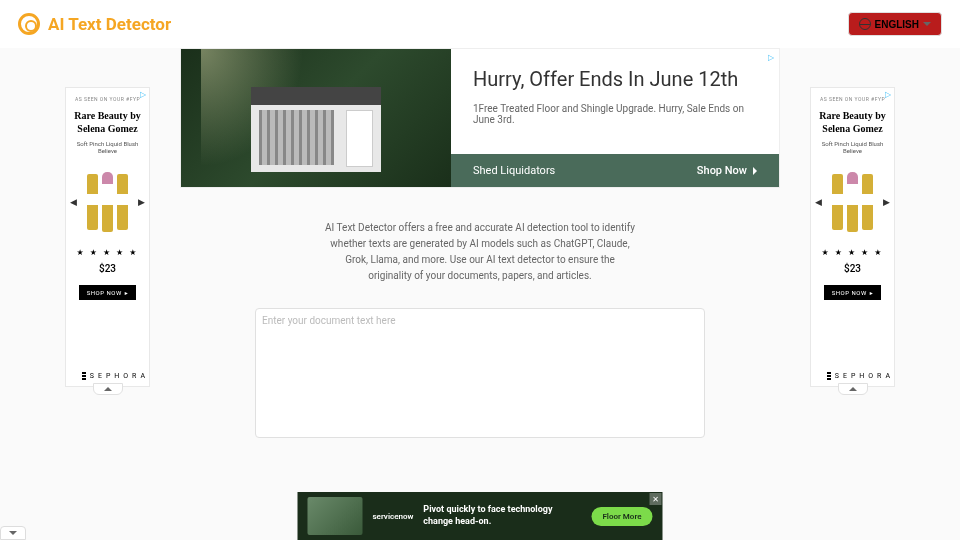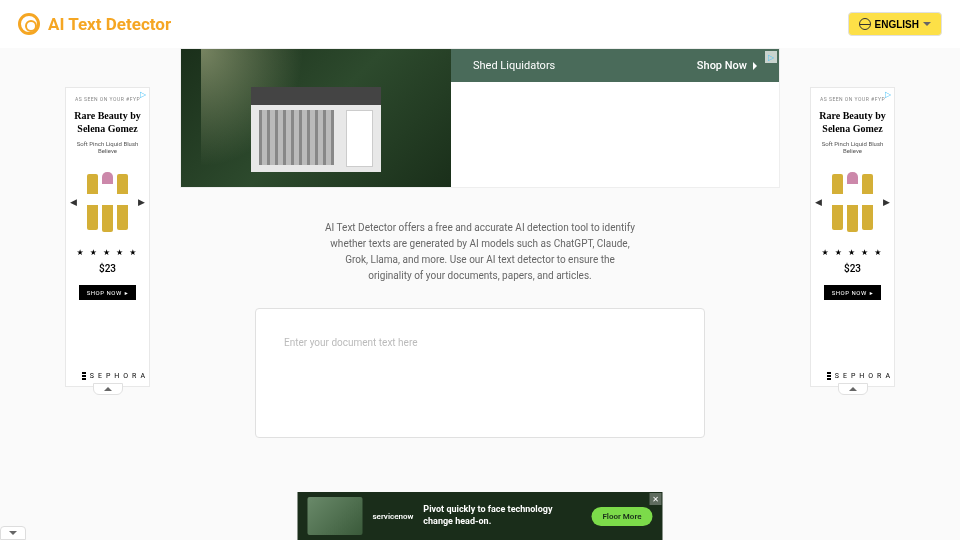--- a/index.html
+++ b/index.html
@@ -1,21 +1,21 @@
 <!DOCTYPE html>
 <html><head>
 <meta charset="utf-8">
 <style>
 *{margin:0;padding:0;box-sizing:border-box}
 body{font-family:-apple-system,BlinkMacSystemFont,"Segoe UI",Roboto,sans-serif;background:#fafafa;width:960px;height:540px;overflow:hidden;position:relative}
 .header{display:flex;align-items:center;justify-content:space-between;padding:12px 18px;background:#fff}
 .logo{display:flex;align-items:center;gap:8px;color:#f5a623;font-weight:700;font-size:17px}
 .logo-icon{width:22px;height:22px;border:3px solid #f5a623;border-radius:50%;position:relative}
 .logo-icon::after{content:"";position:absolute;width:8px;height:8px;border:2px solid #f5a623;border-radius:50%;top:4px;left:4px}
-.lang-btn{display:flex;align-items:center;gap:4px;padding:5px 10px;border:1px solid #e0e0e0;border-radius:4px;background:#fde047;font-size:10px;cursor:pointer;font-weight:600}
+.lang-btn{display:flex;align-items:center;gap:4px;padding:5px 10px;border:1px solid #e0e0e0;border-radius:4px;background:#b91c1c;font-size:10px;cursor:pointer;font-weight:600}
 .globe-icon{width:12px;height:12px;border:1.5px solid #333;border-radius:50%;position:relative}
 .globe-icon::after{content:"";position:absolute;width:100%;height:1px;background:#333;top:50%;left:0}
 .chev-down{width:0;height:0;border-left:4px solid transparent;border-right:4px solid transparent;border-top:4px solid #666}
 .top-ad{width:600px;height:140px;margin:0 auto;display:flex;background:#fff;position:relative;border:1px solid #eee}
 .top-ad-img{width:270px;background:linear-gradient(135deg,#1a2f1a 0%,#2d4a2d 50%,#1a2f1a 100%);position:relative;overflow:hidden}
 .top-ad-img::before{content:"";position:absolute;top:0;left:20px;width:120px;height:100%;background:radial-gradient(ellipse at top left,rgba(255,255,200,0.4),transparent 60%)}
 .shed{position:absolute;bottom:15px;left:50%;transform:translateX(-50%);width:130px;height:85px;background:#e8e8e8;border-top:18px solid #444}
 .shed::before{content:"";position:absolute;left:8px;top:5px;width:75px;height:55px;background:repeating-linear-gradient(90deg,#888 0 3px,#bbb 3px 8px)}
 .shed::after{content:"";position:absolute;right:8px;top:5px;width:25px;height:55px;background:#fff;border:1px solid #ccc}
 .top-ad-body{flex:1;display:flex;flex-direction:column}
@@ -23,21 +23,21 @@
 .top-ad-headline{font-size:20px;color:#333;font-weight:400;margin-bottom:12px}
 .top-ad-sub{font-size:10px;color:#666}
 .top-ad-cta{background:#4a6b5a;color:#fff;padding:10px 22px;display:flex;justify-content:space-between;align-items:center;font-size:11px}
 .top-ad-cta .shop{font-weight:500;display:flex;align-items:center;gap:6px}
 .chev-right{width:0;height:0;border-top:4px solid transparent;border-bottom:4px solid transparent;border-left:4px solid #fff}
 .ad-x{position:absolute;top:2px;right:2px;width:12px;height:12px;font-size:8px;color:#4fc3f7;background:rgba(255,255,255,0.7);display:flex;align-items:center;justify-content:center}
 .hero{text-align:center;margin-top:32px}
 .hero h1{font-size:26px;font-weight:800;color:#1a1a1a;margin-bottom:20px}
 .hero p{font-size:10px;color:#666;max-width:310px;margin:0 auto;line-height:1.6}
 .textarea-wrap{width:450px;margin:24px auto 0}
-textarea{width:100%;height:130px;padding:28px;border:1px solid #e0e0e0;border-radius:4px;font-size:10px;font-family:inherit;resize:none;color:#333}
+textarea{width:100%;height:130px;padding:6px;border:1px solid #e0e0e0;border-radius:4px;font-size:10px;font-family:inherit;resize:none;color:#333}
 textarea::placeholder{color:#bbb}
 .side-ad{position:absolute;top:87px;width:85px;height:300px;background:#fff;border:1px solid #e8e8e8}
 .side-ad.left{left:65px}
 .side-ad.right{right:65px}
 .side-ad-inner{padding:8px 6px;text-align:center;position:relative;height:100%}
 .side-ad .ad-x{top:0;right:0}
 .side-tag{font-size:5px;letter-spacing:0.5px;color:#888;margin-bottom:8px}
 .side-title{font-size:10px;font-weight:600;line-height:1.25;font-family:Georgia,serif;margin-bottom:5px}
 .side-sub{font-size:6px;color:#555;margin-bottom:8px}
 .side-prod{height:80px;position:relative;margin:6px 0;display:flex;align-items:center;justify-content:center}
@@ -75,20 +75,24 @@
 <span class="chev-down"></span>
 </button>
 </div>
 
 <div class="top-ad">
 <span class="ad-x">▷</span>
 <div class="top-ad-img">
       <div class="shed"></div>
     </div>
 <div class="top-ad-body">
+<div class="top-ad-text">
+<div class="top-ad-headline">Hurry, Offer Ends In June 12th</div>
+<div class="top-ad-sub">1Free Treated Floor and Shingle Upgrade. Hurry, Sale Ends on June 3rd.</div>
+</div>
 <div class="top-ad-cta">
 <span>Shed Liquidators</span>
 <span class="shop">
           <span>Shop Now</span>
           <span class="chev-right"></span>
         </span>
 </div>
 </div>
 </div>
 

